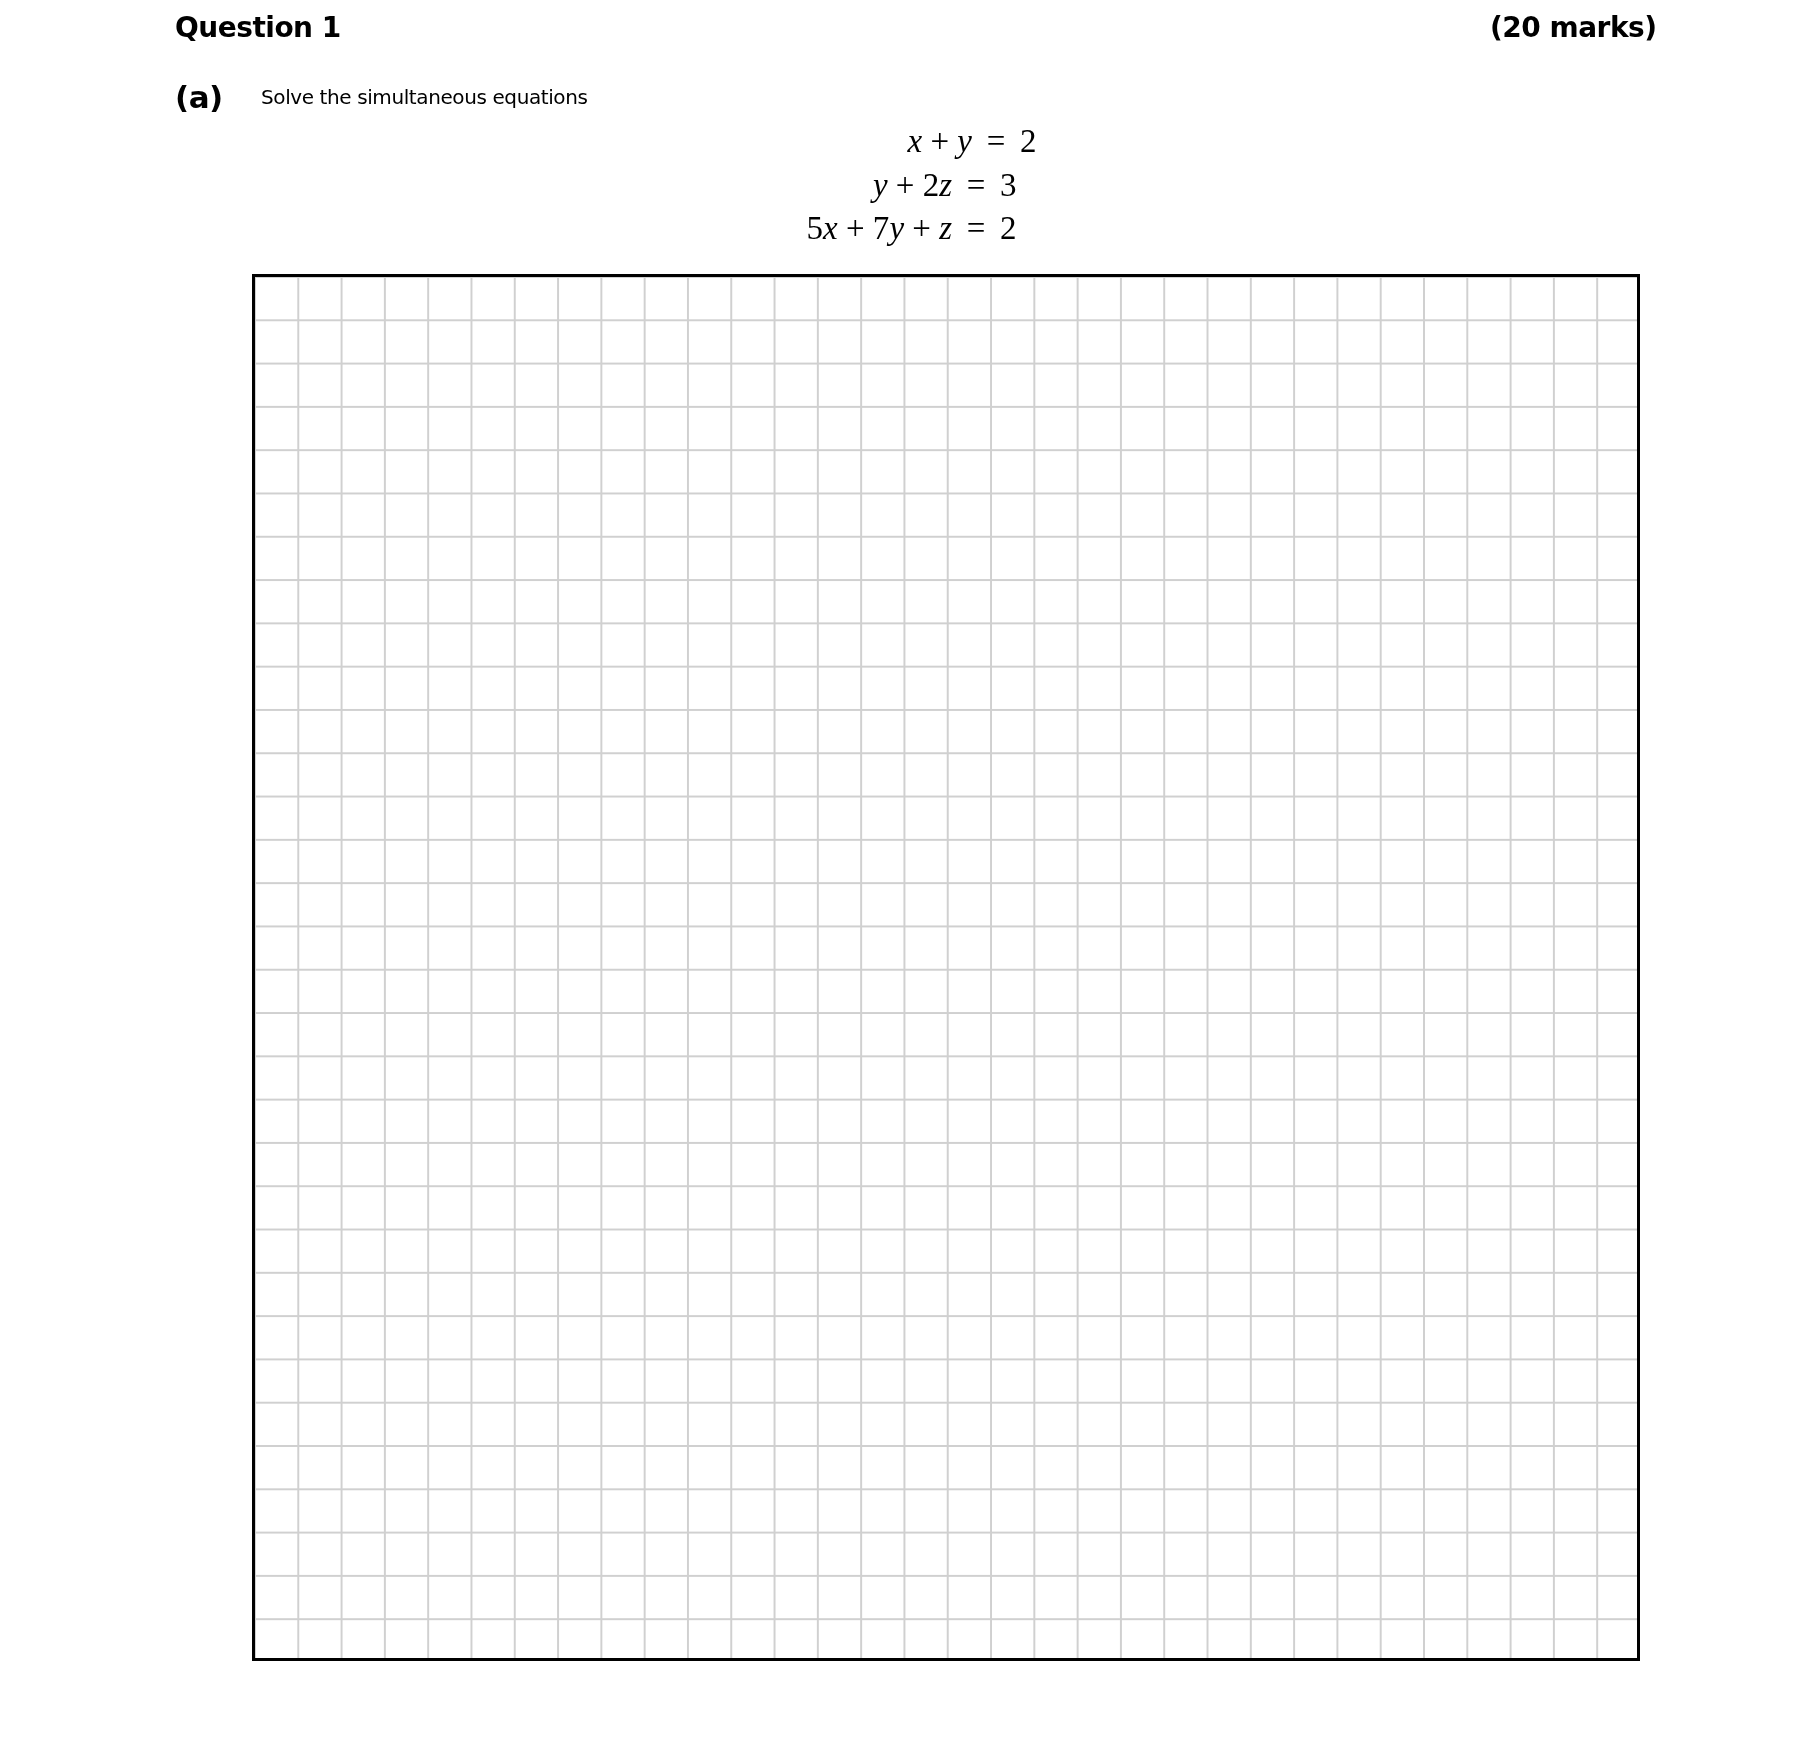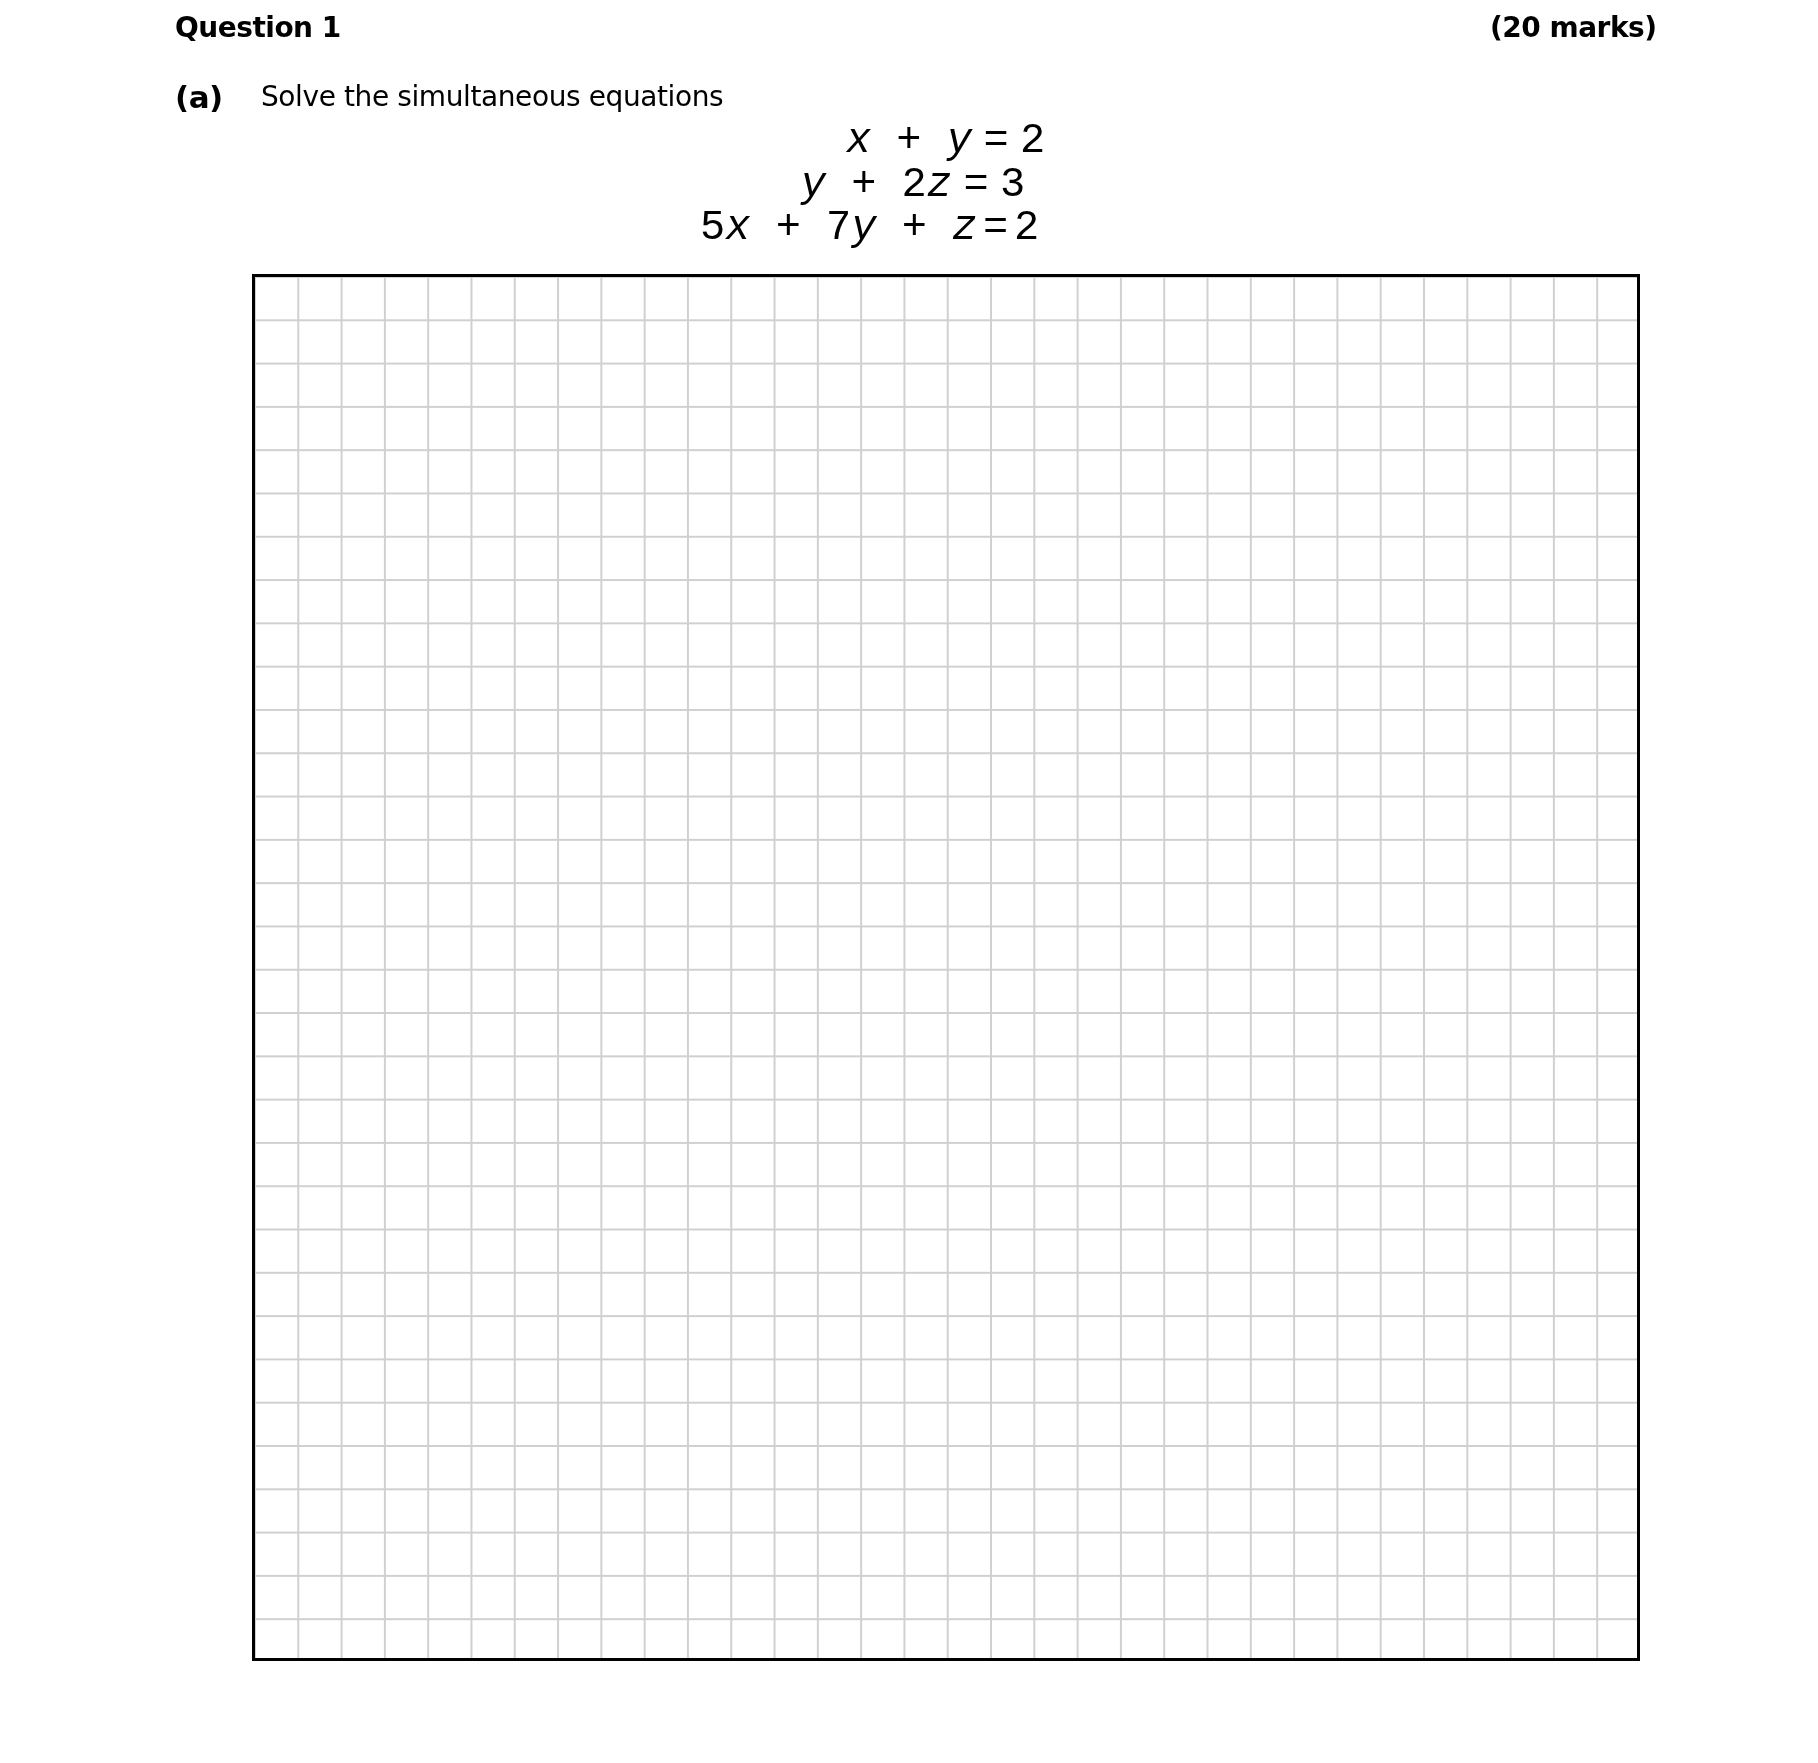--- a/index.html
+++ b/index.html
@@ -34,33 +34,33 @@
       font-weight: bold;
       font-size: 31px;
       line-height: 40px;
       font-family: "DejaVu Sans", "Liberation Sans", sans-serif;
       letter-spacing: -0.5px;
     }
     .part-text {
       position: absolute;
       left: 261px;
       top: 77px;
-      font-size: 28px;
+      font-size: 20px;
       line-height: 40px;
       font-family: "DejaVu Sans", "Liberation Sans", sans-serif;
       letter-spacing: -0.4px;
     }
 
     .equations {
       position: absolute;
       left: 700px;
       top: 120px;
       width: 360px;
-      font-family: Liberation Mono, monospace;
-      font-size: 42px;
+      font-family: Liberation Serif, serif;
+      font-size: 33px;
       line-height: 43.5px;
     }
     .eq-line {
       display: flex;
       justify-content: flex-end;
       white-space: pre;
       height: 43.5px;
     }
     .eq-lhs {
       text-align: right;

